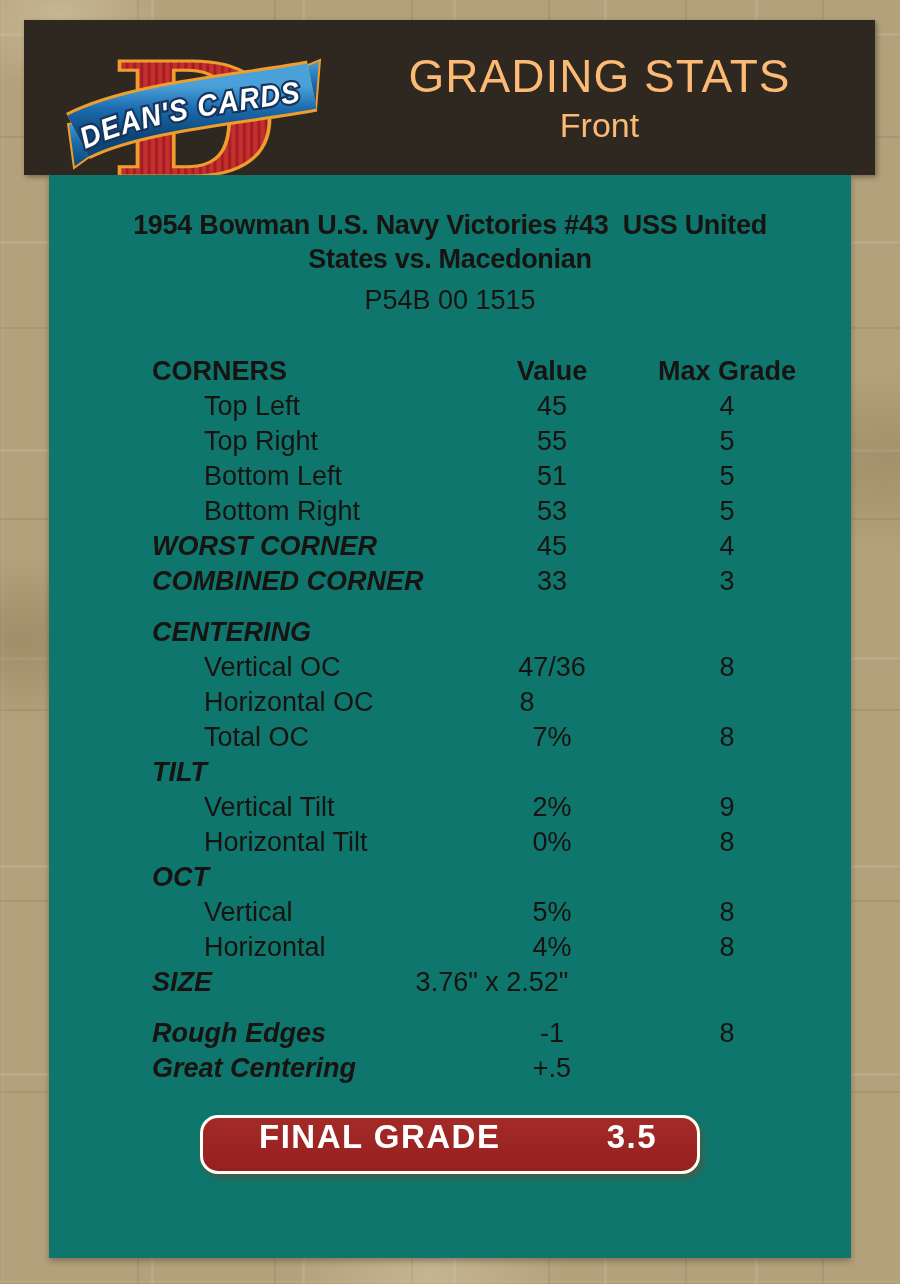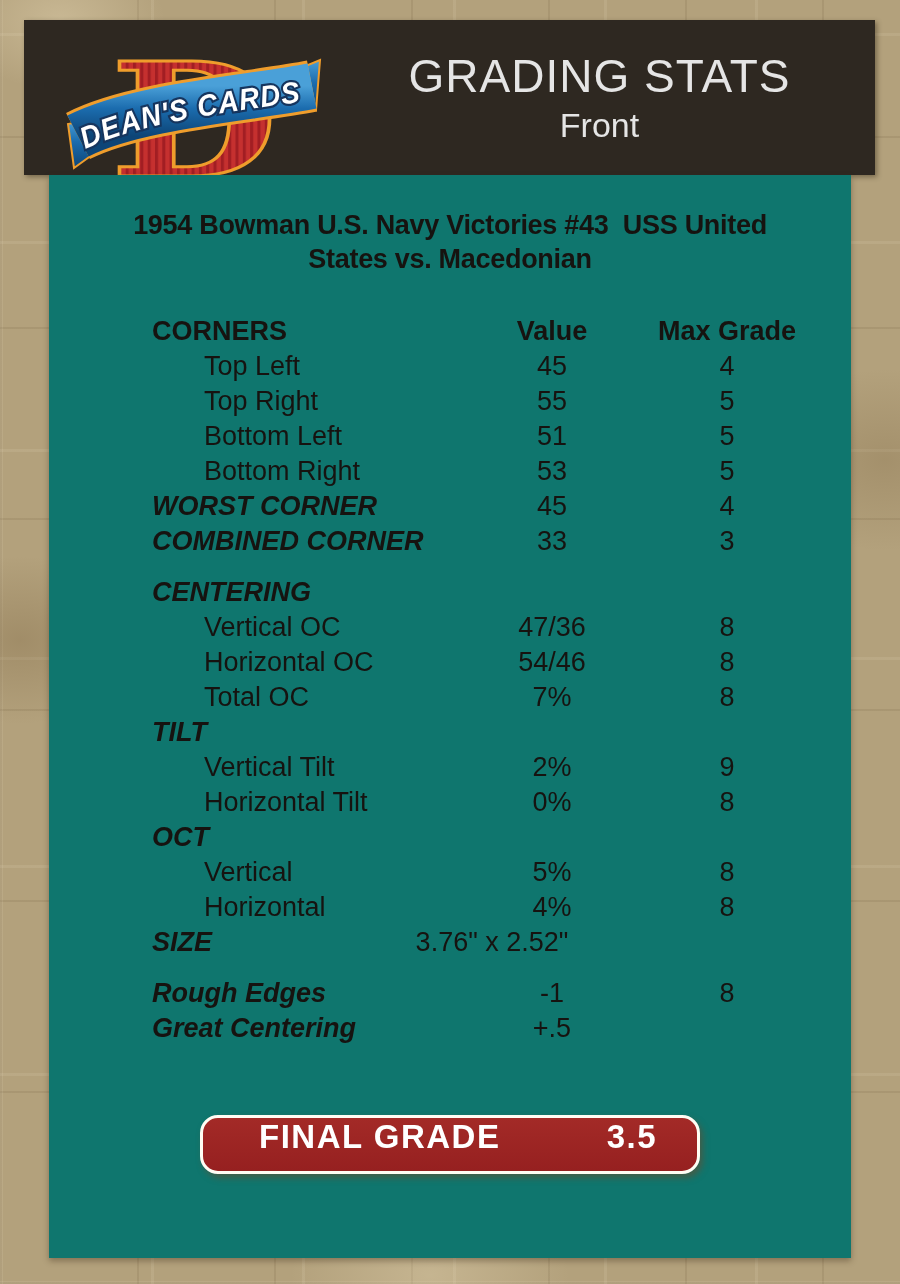--- a/index.html
+++ b/index.html
@@ -24,21 +24,21 @@
   }
   
   .header{
     position:absolute;left:24px;top:20px;width:851px;height:155px;
     background:#2e2821;
     box-shadow:2px 2px 5px rgba(45,35,18,0.45);
   }
   .header-text{
     position:absolute;left:300px;top:0;width:551px;height:155px;
     display:flex;flex-direction:column;align-items:center;justify-content:center;
-    color:#e5e5e5;
+    color:#fdba74;
   }
   .header-title{font-size:46px;letter-spacing:1px;line-height:1.1;}
   .header-subtitle{font-size:34px;margin-top:7px;line-height:1.05;}
   .logo{position:absolute;left:42px;top:28px;width:256px;height:140px;}
   
   .sheet{
     position:absolute;left:49px;top:175px;width:802px;height:1083px;
     background:#0f766e;
     box-shadow:0 3px 6px rgba(60,46,24,0.40);
   }
@@ -103,20 +103,21 @@
     </g>
   </svg>
   <div class="header-text">
     <div class="header-title">GRADING STATS</div>
     <div class="header-subtitle">Front</div>
   </div>
 </div>
 
 <div class="sheet">
   <div class="card-title">1954 Bowman U.S. Navy Victories #43  USS United States vs. Macedonian</div>
+  <div class="card-code">P54B 00 1515</div>
 
   <div class="table">
     <div class="row head">
       <div class="c-label">CORNERS</div>
       <div class="c-value">Value</div>
       <div class="c-max">Max Grade</div>
     </div>
     <div id="table-body">
   <div class="row indent">
     <div class="c-label">Top Left</div>
@@ -161,21 +162,20 @@
   </div>
 
   <div class="row indent">
     <div class="c-label">Vertical OC</div>
     <div class="c-value">47/36</div>
     <div class="c-max">8</div>
   </div>
 
   <div class="row indent">
     <div class="c-label">Horizontal OC</div>
-    <div class="c-value">54/46</div>
     <div class="c-max">8</div>
   </div>
 
   <div class="row indent">
     <div class="c-label">Total OC</div>
     <div class="c-value">7%</div>
     <div class="c-max">8</div>
   </div>
 
   <div class="row bold">

